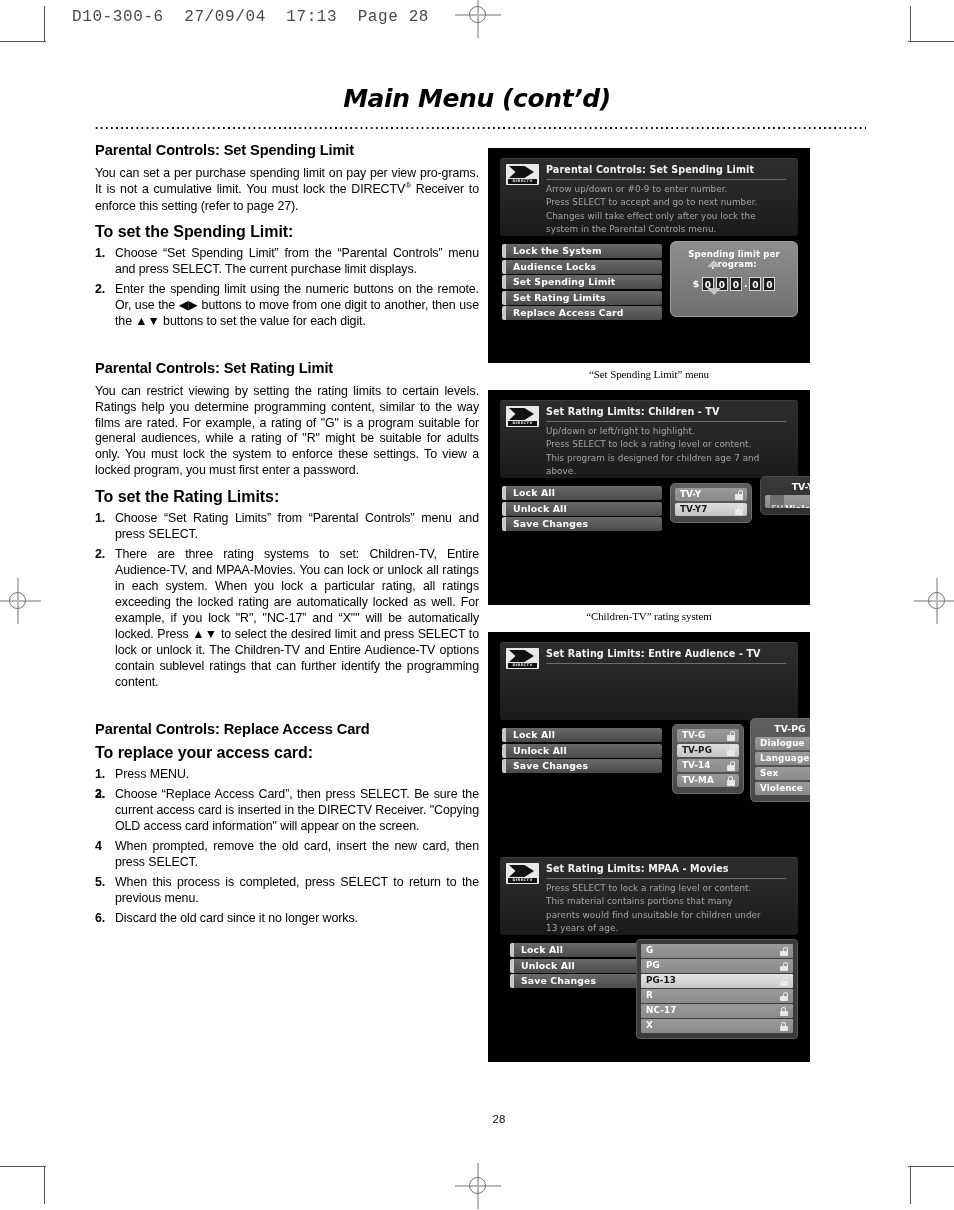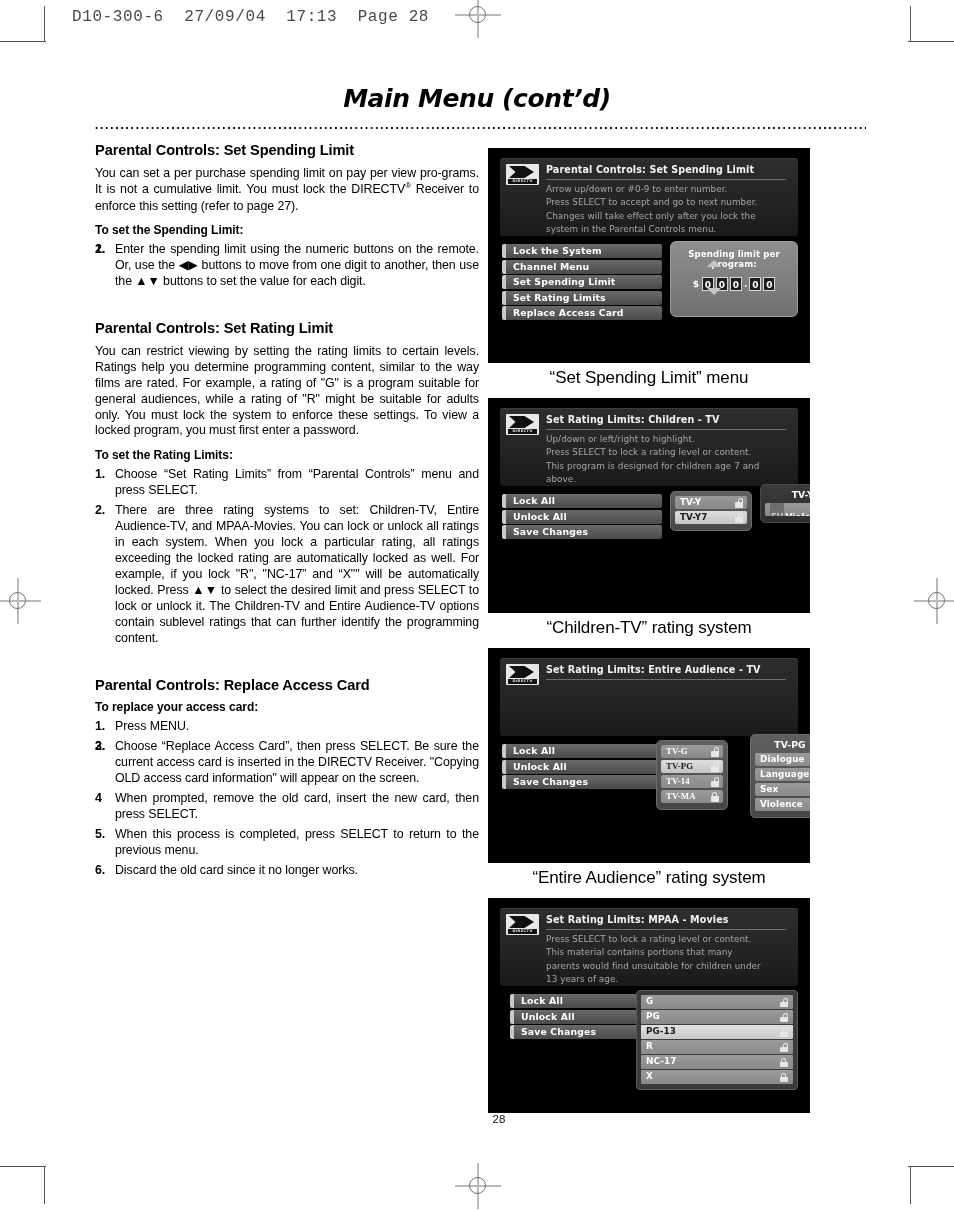--- a/index.html
+++ b/index.html
@@ -47,21 +47,21 @@
   .sec-head {
     font-family: "Liberation Sans", sans-serif;
     font-weight: bold; font-size: 14.6px; letter-spacing: -0.1px;
     margin-bottom: 6px; line-height: 1.2;
   }
   .body-p {
     font-size: 12.4px; line-height: 1.285; text-align: justify;
     letter-spacing: -0.08px; margin-bottom: 9px;
   }
   .sub-head {
-    font-weight: bold; font-size: 12px; margin-bottom: 5px; letter-spacing: -0.05px;
+    font-weight: bold; font-size: 16px; margin-bottom: 5px; letter-spacing: -0.05px;
   }
   ol.steps { list-style: none; margin: 0 0 0 0; padding: 0; }
   ol.steps > li {
     position: relative; padding-left: 20px; margin-bottom: 4px;
     font-size: 12.4px; line-height: 1.285; text-align: justify; letter-spacing: -0.08px;
   }
   ol.steps > li .num {
     position: absolute; left: 0; top: 0; width: 17px;
     font-weight: bold; text-align: left; font-size: 12.4px;
   }
@@ -74,22 +74,22 @@
   .shot-wrap { margin-bottom: 0; }
   .shot {
     width: 322px; background: #000; position: relative; overflow: hidden;
     font-family: "DejaVu Sans", sans-serif;
   }
   .shot-1 { height: 215px; }
   .shot-2 { height: 215px; }
   .shot-3 { height: 215px; }
   .shot-4 { height: 215px; }
   .caption {
-    text-align: center; font-size: 17px; color:#000;
-    font-family: Liberation Sans, sans-serif;
+    text-align: center; font-size: 11px; color:#000;
+    font-family: Liberation Serif, serif;
     padding: 5px 0 10px 0; letter-spacing: -0.1px;
   }
 
   
   .osd-head {
     position: absolute; left: 12px; top: 10px; right: 12px; height: 78px;
     background: linear-gradient(180deg,#2d2d2d 0%, #232323 60%, #1a1a1a 100%);
     border-radius: 3px;
     border-top: 1px solid #3d3d3d;
   }
@@ -261,21 +261,21 @@
   <div class="title">Main Menu (cont’d)</div>
   <div class="dotrule"></div>
 
   <div class="col-left">
 
     <div>
       <div class="sec-head">Parental Controls: Set Spending Limit</div>
       <div class="body-p">You can set a per purchase spending limit on pay per view pro-grams. It is not a cumulative limit. You must lock the DIRECTV<span class="sup">®</span> Receiver to enforce this setting (refer to page 27).</div>
       <div class="sub-head">To set the Spending Limit:</div>
       <ol class="steps">
-        <li><span class="num">1.</span></li>
+        <li><span class="num">1.</span><span>Choose “Set Spending Limit” from the “Parental Controls” menu and press SELECT. The current purchase limit displays.</span></li>
         <li><span class="num">2.</span><span>Enter the spending limit using the numeric buttons on the remote. Or, use the ◀▶ buttons to move from one digit to another, then use the ▲▼ buttons to set the value for each digit.</span></li>
       </ol>
     </div>
 
     <div class="gap-lg"></div>
 
     <div>
       <div class="sec-head">Parental Controls: Set Rating Limit</div>
       <div class="body-p">You can restrict viewing by setting the rating limits to certain levels. Ratings help you determine programming content, similar to the way films are rated. For example, a rating of "G" is a program suitable for general audiences, while a rating of "R" might be suitable for adults only. You must lock the system to enforce these settings. To view a locked program, you must first enter a password.</div>
       <div class="sub-head">To set the Rating Limits:</div>
@@ -314,21 +314,21 @@
           <div class="osd-rule"></div>
           <div class="osd-lines">
             <div>Arrow up/down or #0-9 to enter number.</div>
             <div>Press SELECT to accept and go to next number.</div>
             <div>Changes will take effect only after you lock the</div>
             <div>system in the Parental Controls menu.</div>
           </div>
         </div>
         <div class="menu-col">
           <div class="menu-btn">Lock the System</div>
-          <div class="menu-btn">Channel Menu</div>
+          <div class="menu-btn">Audience Locks</div>
           <div class="menu-btn">Set Spending Limit</div>
           <div class="menu-btn">Set Rating Limits</div>
           <div class="menu-btn">Replace Access Card</div>
         </div>
         <div class="spend-panel">
           <div class="spend-title">Spending limit per program:</div>
           <div class="caret-up"></div>
           <div class="caret-dn"></div>
           <div class="digits-row">
             <span class="dollar">$</span>
@@ -406,21 +406,21 @@
           </div>
           <div class="osd-title">Set Rating Limits: Entire Audience - TV</div>
           <div class="osd-rule"></div>
         </div>
         <div class="menu-col">
           <div class="menu-btn">Lock All</div>
           <div class="menu-btn">Unlock All</div>
           <div class="menu-btn">Save Changes</div>
         </div>
 
-        <div class="rate-mid" style="left:168px; top:92px; width:72px;font-family:Liberation Serif, serif;">
+        <div class="rate-mid" style="left:184px; top:92px; width:72px;">
           <div class="rate-row">
             <span>TV-G</span>
             <span class="lockbox">
                 <span class="lock-open">
                   <span class="shk"></span>
                   <span class="bod"></span>
                 </span>
               </span>
           </div>
           <div class="rate-row hl">
@@ -465,21 +465,20 @@
           <div class="rate-row">
             <span>Sex</span>
             
           </div>
           <div class="rate-row">
             <span>Violence</span>
             
           </div>
         </div>
       </div>
-      <div class="caption">“Entire Audience” rating system</div>
     </div>
 
     <div class="shot-wrap">
       <div class="shot shot-4">
         <div class="osd-head">
           <div class="dtv-logo">
             <div class="swoosh"></div>
             <div class="lbl">DIRECTV</div>
           </div>
           <div class="osd-title">Set Rating Limits: MPAA - Movies</div>

